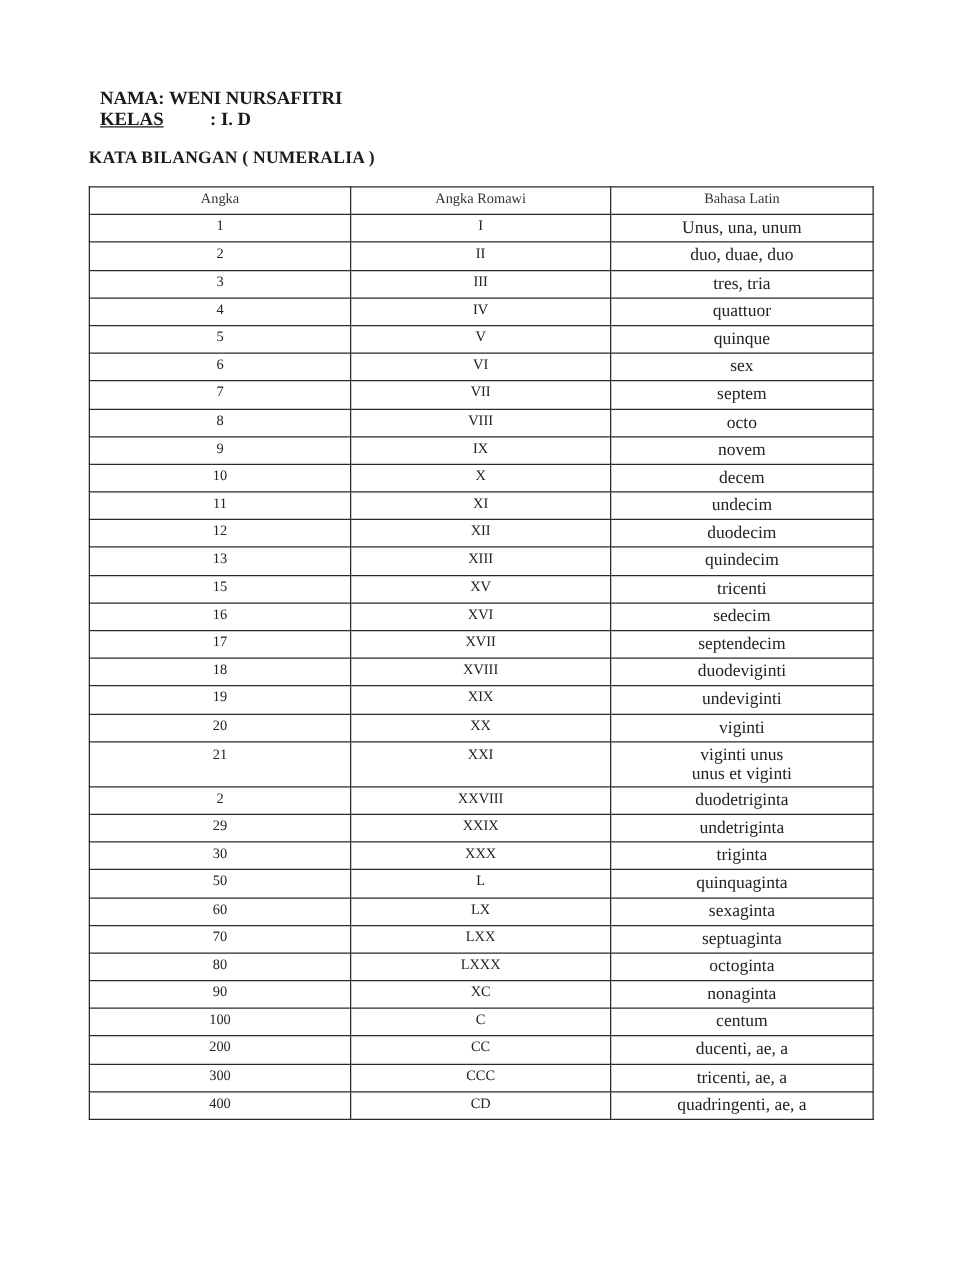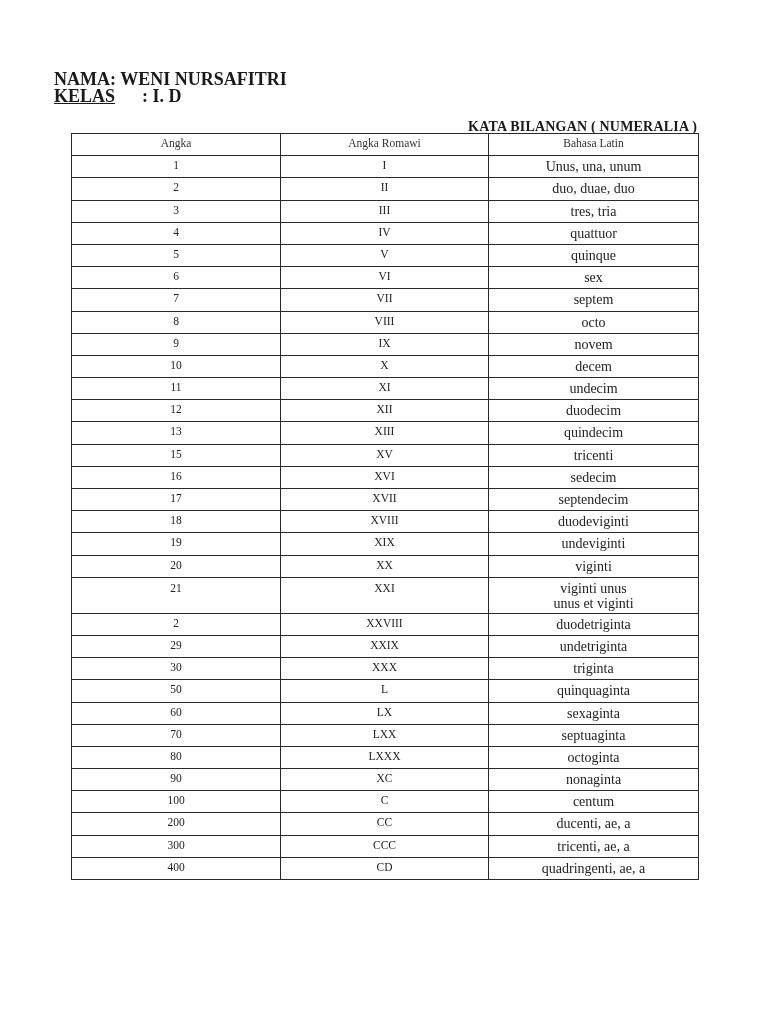--- a/index.html
+++ b/index.html
@@ -1,24 +1,24 @@
 <!DOCTYPE html>
 <html><head>
   <meta charset="utf-8">
   <style>
     html, body { margin: 0; padding: 0; background: #ffffff; }
     body { width: 768px; height: 1024px; position: relative; overflow: hidden;
            font-family: "Liberation Serif", "DejaVu Serif", serif; color: #1a1a1a; }
-    .header-info { position: absolute; left: 54px; top: 71px; font-weight: bold; font-size: 18px; line-height: 17px; }
+    .header-info { position: absolute; left: 80px; top: 71px; font-weight: bold; font-size: 15px; line-height: 17px; }
     .header-info .line { white-space: pre; }
     .kelas-label { display: inline-block; width: 88px; text-decoration: underline; }
-    .title { position: absolute; left: 71px; width: 626px; top: 119px; text-align: right;
+    .title { position: absolute; left: 71px; width: 626px; top: 119px; text-align: left;
              font-weight: bold; font-size: 14px; letter-spacing: 0.2px; }
     .title span { position: relative; left: 0px; }
-    table { position: absolute; left: 71px; top: 133px; width: 627px; border-collapse: collapse;
+    table { position: absolute; left: 71px; top: 149px; width: 627px; border-collapse: collapse;
             table-layout: fixed; font-size: 11.5px; }
     col.c1 { width: 209px; } col.c2 { width: 208px; } col.c3 { width: 210px; }
     th, td { border: 1.3px solid #2a2a2a; text-align: center; vertical-align: top;
              padding: 3px 4px 0 4px; height: 18.2px; font-weight: normal; color: #222; }
     th { color: #333; }
     td.multi { height: 32px; line-height: 15px; }
     .latin { font-size: 14px; }
   </style>
 </head>
 <body>

